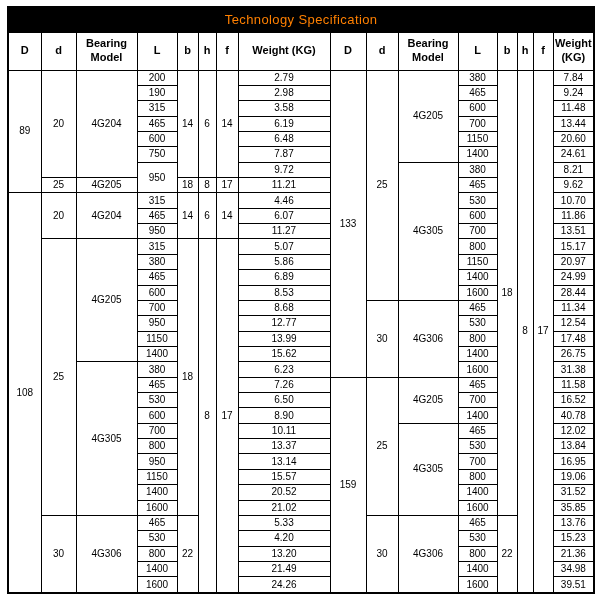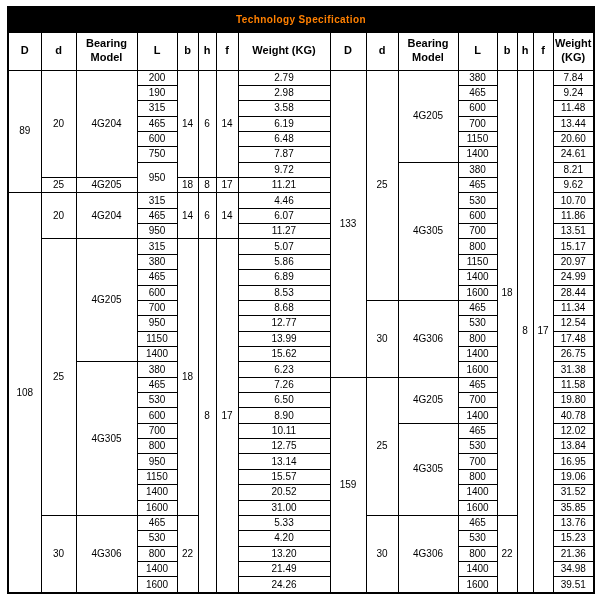--- a/index.html
+++ b/index.html
@@ -25,22 +25,22 @@
     text-align: center;
     vertical-align: middle;
     padding: 0 1px;
     overflow: hidden;
     color: #000;
   }
   .title-row { height: 25px; }
   .title-cell {
     background: #000000;
     color: #ff8000;
-    font-size: 10px;
-    font-weight: bold;
+    font-size: 13px;
+    font-weight: normal;
     letter-spacing: 0.4px;
     margin-left: 24px;
   }
   .head-row { height: 38px; }
   .head-row th {
     font-size: 11px;
     font-weight: bold;
     line-height: 1.25;
     background: #ffffff;
   }
@@ -254,38 +254,38 @@
           <td rowspan="14">159</td>
           <td rowspan="9">25</td>
           <td rowspan="3">4G205</td>
           <td>465</td>
           <td>11.58</td>
         </tr>
         <tr>
           <td>530</td>
           <td>6.50</td>
           <td>700</td>
-          <td>19.80</td>
+          <td>16.52</td>
         </tr>
         <tr>
           <td>600</td>
           <td>8.90</td>
           <td>1400</td>
           <td>40.78</td>
         </tr>
         <tr>
           <td>700</td>
           <td>10.11</td>
           <td rowspan="6">4G305</td>
           <td>465</td>
           <td>12.02</td>
         </tr>
         <tr>
           <td>800</td>
-          <td>12.75</td>
+          <td>13.37</td>
           <td>530</td>
           <td>13.84</td>
         </tr>
         <tr>
           <td>950</td>
           <td>13.14</td>
           <td>700</td>
           <td>16.95</td>
         </tr>
         <tr>
@@ -295,21 +295,21 @@
           <td>19.06</td>
         </tr>
         <tr>
           <td>1400</td>
           <td>20.52</td>
           <td>1400</td>
           <td>31.52</td>
         </tr>
         <tr>
           <td>1600</td>
-          <td>31.00</td>
+          <td>21.02</td>
           <td>1600</td>
           <td>35.85</td>
         </tr>
         <tr>
           <td rowspan="5">30</td>
           <td rowspan="5">4G306</td>
           <td>465</td>
           <td rowspan="5">22</td>
           <td>5.33</td>
           <td rowspan="5">30</td>

